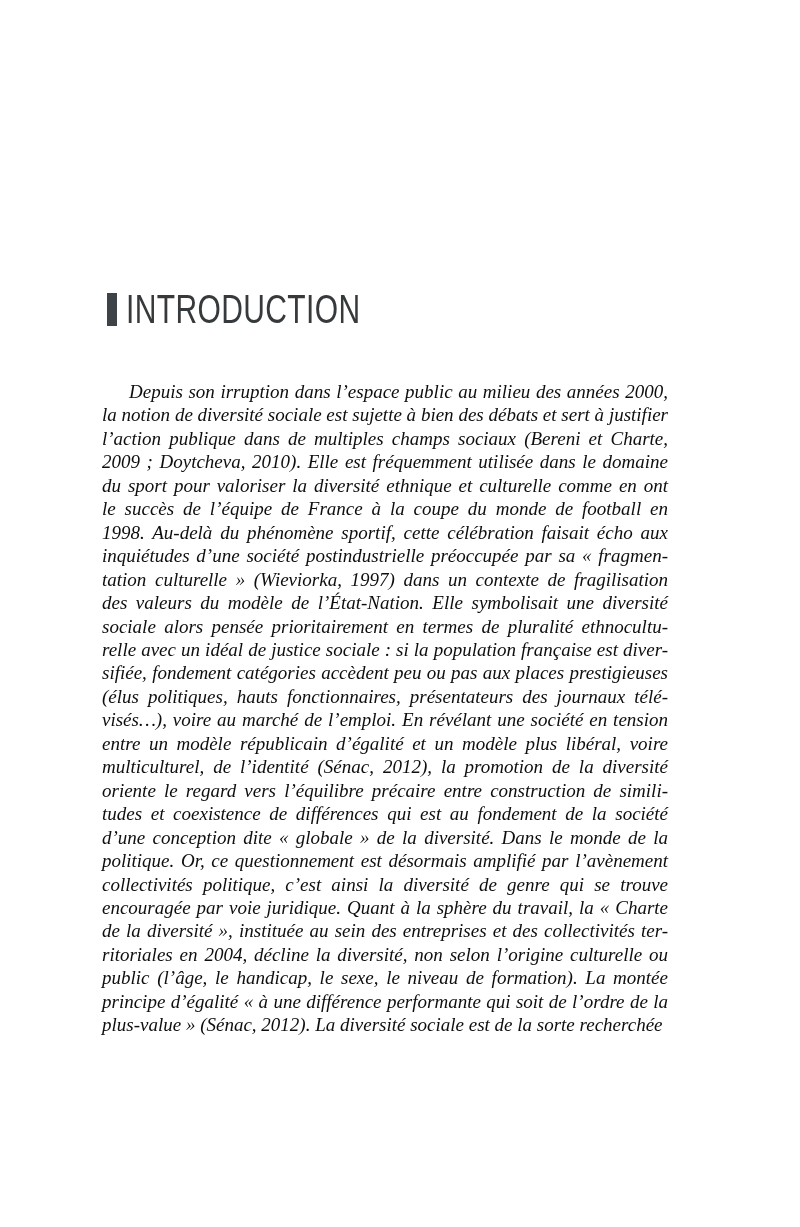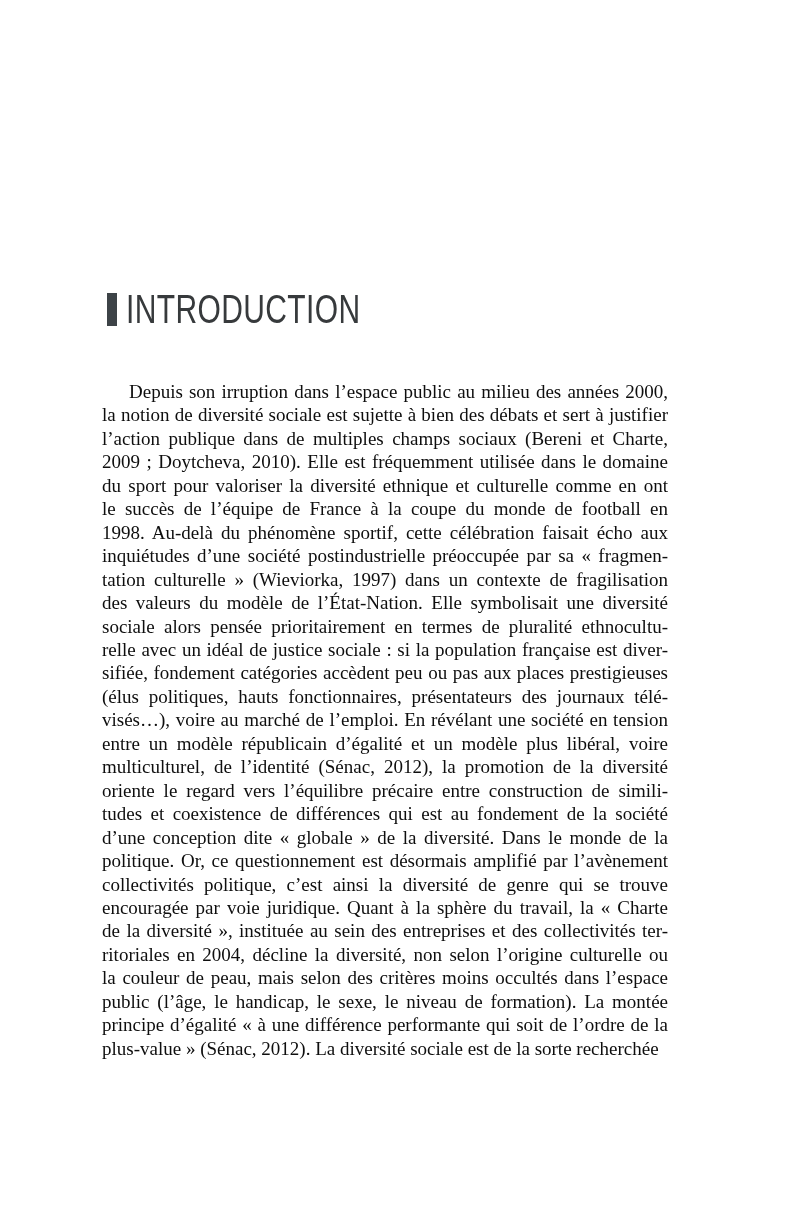--- a/index.html
+++ b/index.html
@@ -36,20 +36,21 @@
     transform-origin: left center;
   }
   .body-text {
     position: absolute;
     left: 102px;
     top: 380px;
     width: 566px;
     font-size: 19px;
     line-height: 23.45px;
     color: #0e0e0e;
+    font-style: italic;
   }
   .line {
     text-align: justify;
     text-align-last: justify;
   }
   .line.first { text-indent: 27px; }
   .line.last { text-align-last: left; }
 </style>
 </head>
 <body>
@@ -79,18 +80,17 @@
       <div class="line">entre un modèle républicain d’égalité et un modèle plus libéral, voire</div>
       <div class="line">multiculturel, de l’identité (Sénac, 2012), la promotion de la diversité</div>
       <div class="line">oriente le regard vers l’équilibre précaire entre construction de simili-</div>
       <div class="line">tudes et coexistence de différences qui est au fondement de la société</div>
       <div class="line">d’une conception dite « globale » de la diversité. Dans le monde de la</div>
       <div class="line">politique. Or, ce questionnement est désormais amplifié par l’avènement</div>
       <div class="line">collectivités politique, c’est ainsi la diversité de genre qui se trouve</div>
       <div class="line">encouragée par voie juridique. Quant à la sphère du travail, la « Charte</div>
       <div class="line">de la diversité », instituée au sein des entreprises et des collectivités ter-</div>
       <div class="line">ritoriales en 2004, décline la diversité, non selon l’origine culturelle ou</div>
-      <div class="line">la couleur de peau, mais selon des critères moins occultés dans l’espace</div>
       <div class="line">public (l’âge, le handicap, le sexe, le niveau de formation). La montée</div>
       <div class="line">principe d’égalité « à une différence performante qui soit de l’ordre de la</div>
       <div class="line last">plus-value » (Sénac, 2012). La diversité sociale est de la sorte recherchée</div>
     </div>
 </div>
 
 </body></html>

